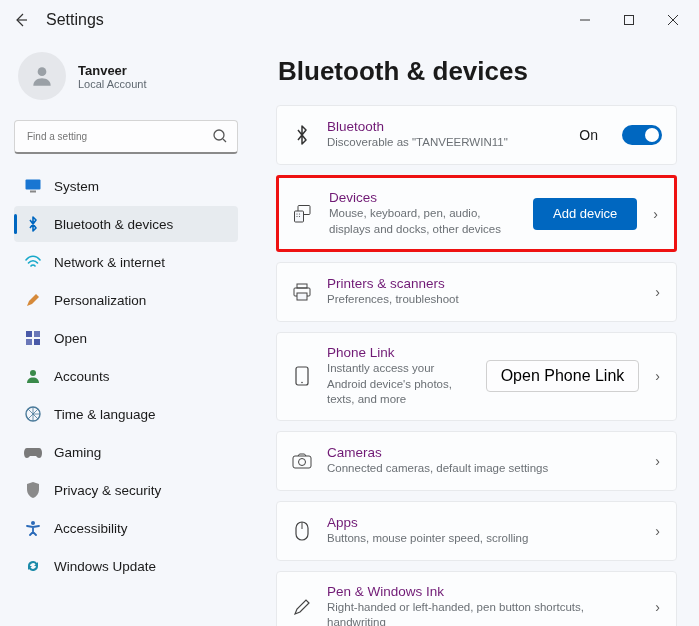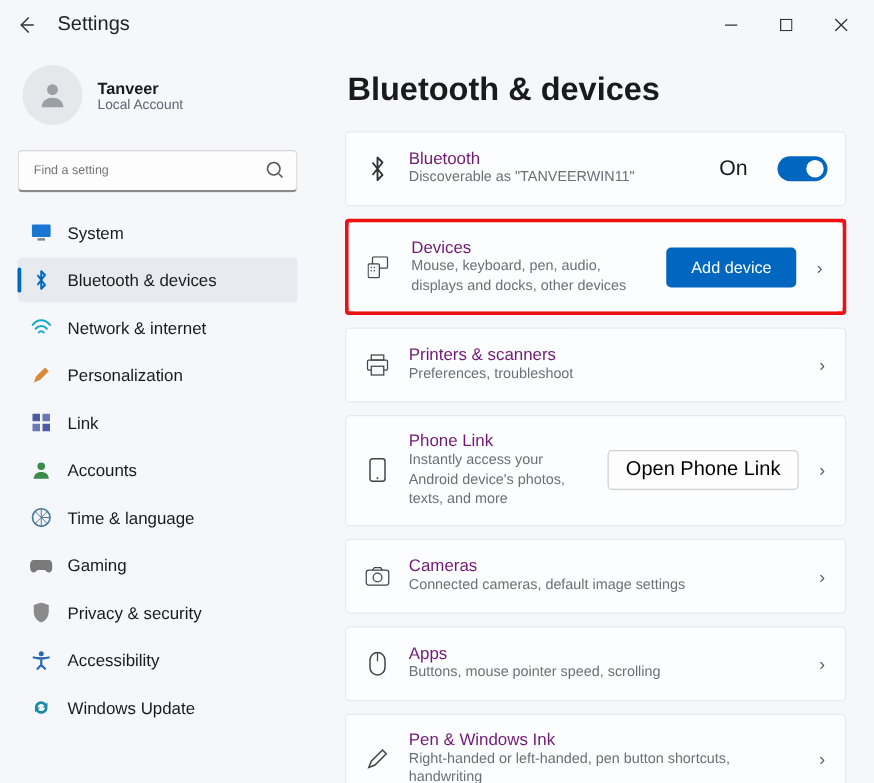--- a/index.html
+++ b/index.html
@@ -29,21 +29,21 @@
   .page-title { font-size:26px; font-weight:600; margin: 6px 0 18px 2px; }
   .card { background:#fcfdfe; border:1px solid #e7e9ec; border-radius:4px; margin-bottom:10px; }
   .row { display:flex; align-items:center; padding:12px 14px; gap:14px; min-height:58px; }
   .row .leadicon { width:22px; display:flex; justify-content:center; color:#3a3a3a; }
   .row .labels { flex:1; min-width:0; }
   .row .labels .primary { font-size:13.5px; font-weight:400; color:#701a75; }
   .row .labels .secondary { font-size:11.5px; color:#6b7075; line-height:1.35; margin-top:1px; }
   .chev { color:#5a5a5a; font-size:14px; padding:0 2px; }
   .toggle { width:40px; height:20px; border-radius:10px; background:#0067c0; position:relative; }
   .toggle::after { content:""; position:absolute; right:3px; top:3px; width:14px; height:14px; background:#fff; border-radius:50%; }
-  .ontext { font-size:17px; color:#1a1a1a; margin-right:10px; }
+  .ontext { font-size:14px; color:#1a1a1a; margin-right:10px; }
   .btn-primary { background:#0067c0; color:#fff; border:none; border-radius:4px; height:32px; padding:0 20px; font-size:13px; cursor:pointer; }
   .btn-secondary { background:#fdfdfe; border:1px solid #d0d0d0; border-radius:4px; height:32px; padding:0 14px; font-size:16px; cursor:pointer; }
   .highlight { border:3px solid #e11; border-radius:3px; background:transparent; }
   .highlight .card { border:none; margin:0; }
   .highlight-wrap { margin-bottom:10px; }
 </style>
 </head>
 <body>
 
 <div class="titlebar">
@@ -131,21 +131,21 @@
       </div>
       <div class="navitem">
         <span class="navicon">
             <svg width="16" height="16" viewBox="0 0 16 16">
               <rect x="1" y="1" width="6" height="6" fill="#4a5aa8"></rect>
               <rect x="9" y="1" width="6" height="6" fill="#6a77b8"></rect>
               <rect x="1" y="9" width="6" height="6" fill="#6a77b8"></rect>
               <rect x="9" y="9" width="6" height="6" fill="#4a5aa8"></rect>
             </svg>
           </span>
-        <span>Link</span>
+        <span>Open</span>
       </div>
       <div class="navitem">
         <span class="navicon">
             <svg width="16" height="16" viewBox="0 0 16 16">
               <circle cx="8" cy="5" r="3" fill="#3a8a4a"></circle>
               <path d="M2 15c0-3.5 2.5-5.5 6-5.5s6 2 6 5.5" fill="#3a8a4a"></path>
             </svg>
           </span>
         <span>Accounts</span>
       </div>

